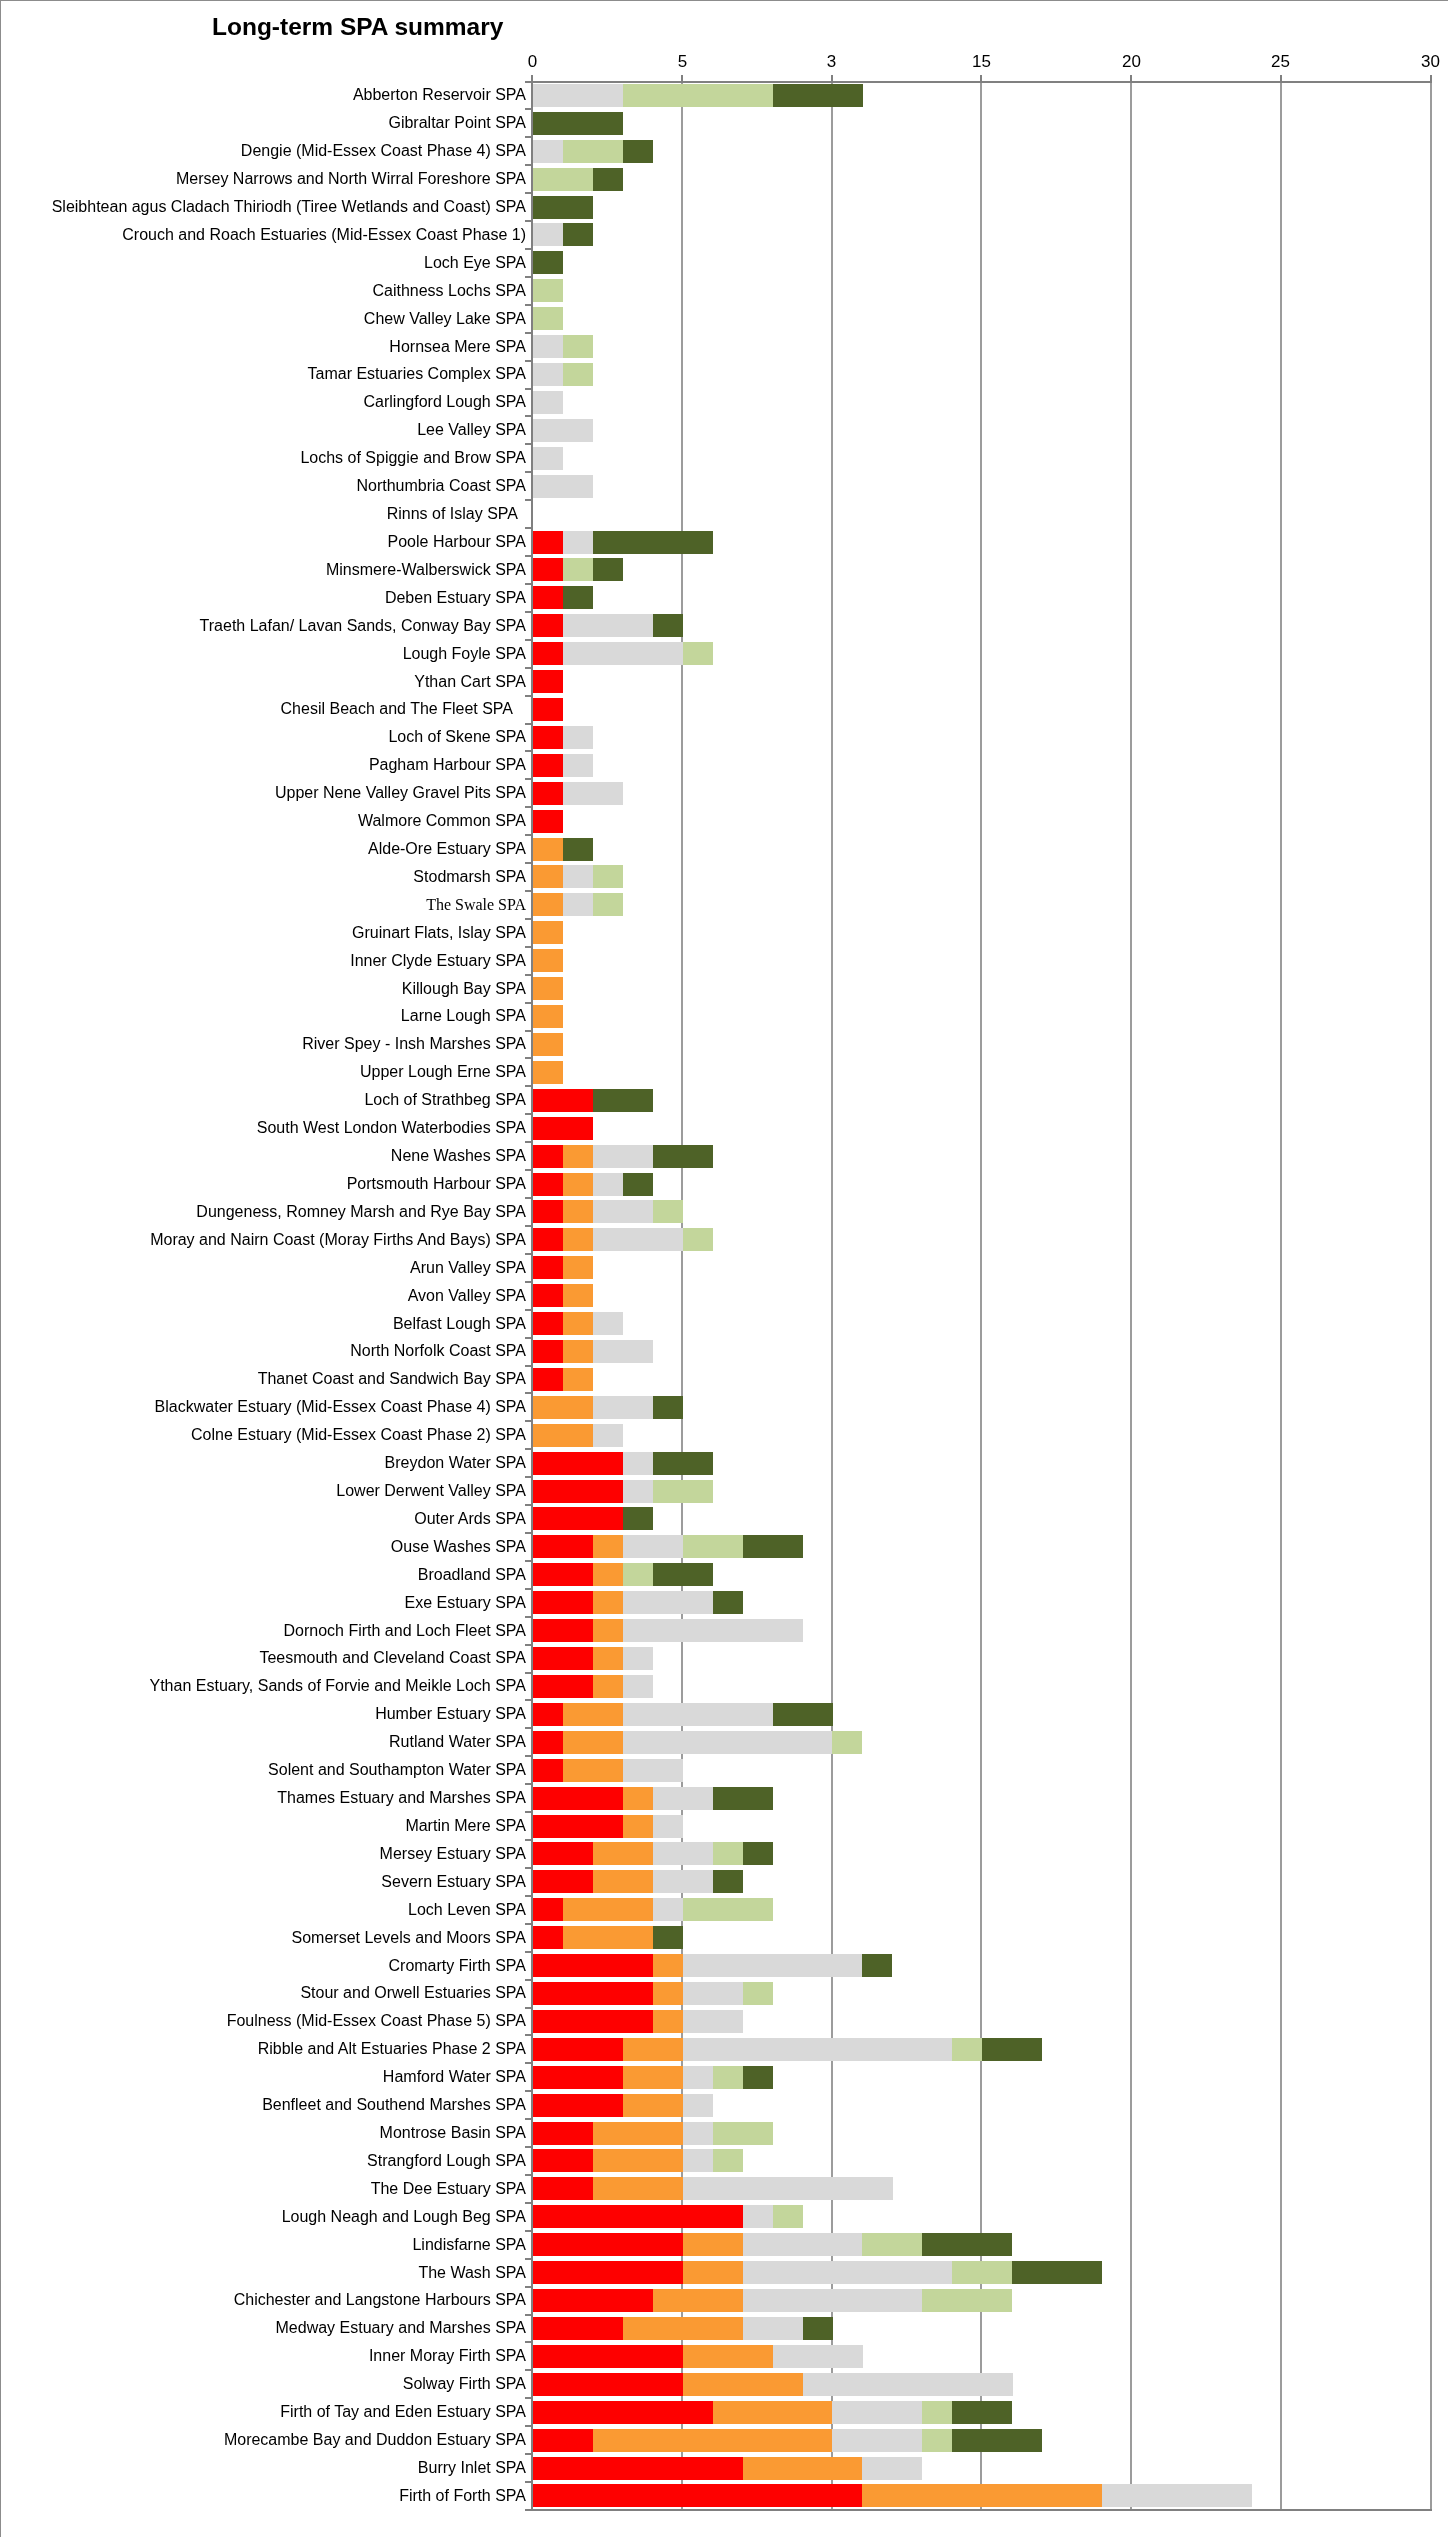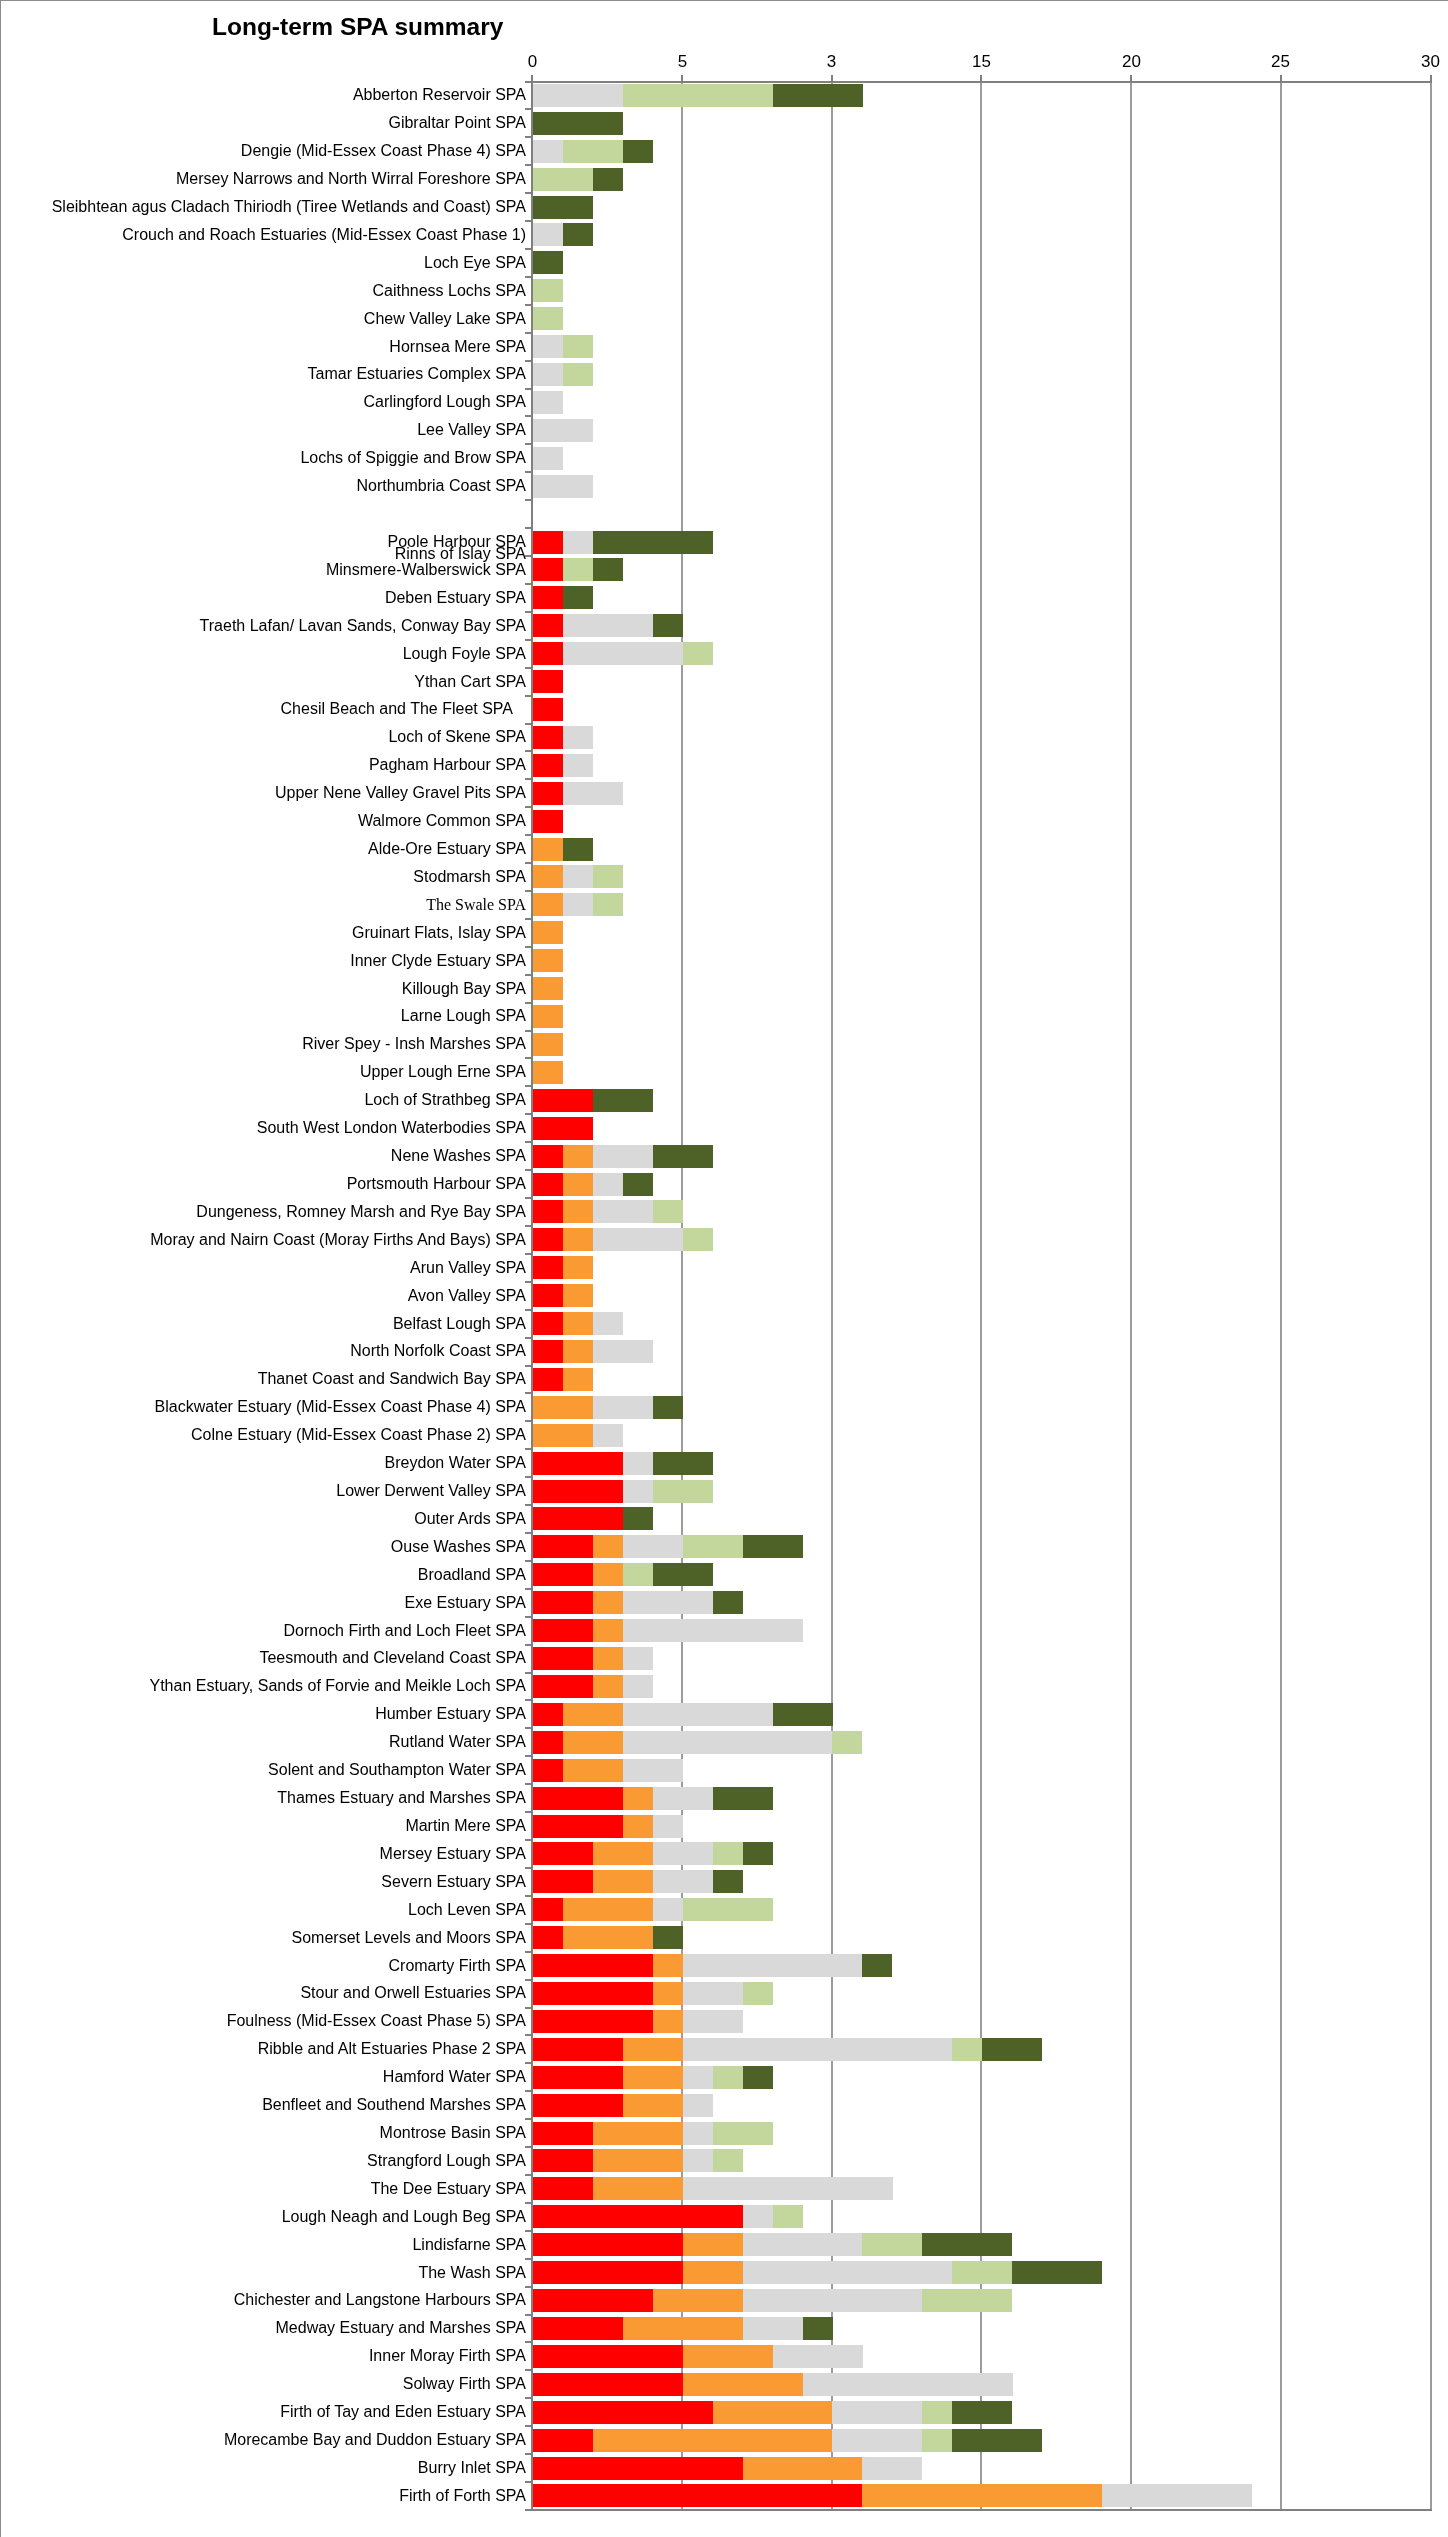--- a/index.html
+++ b/index.html
@@ -113,21 +113,21 @@
       <div class="row-tick" style="left: 524px; top: 414px;"></div>
       <div class="row-label" style="left: 17px; top: 415px; width: 508px;">Lee Valley SPA</div>
       <div class="bar-seg" style="left: 532px; top: 418px; width: 60px; background: rgb(217, 217, 217);"></div>
       <div class="row-tick" style="left: 524px; top: 442px;"></div>
       <div class="row-label" style="left: 17px; top: 443px; width: 508px;">Lochs of Spiggie and Brow SPA</div>
       <div class="bar-seg" style="left: 532px; top: 446px; width: 30px; background: rgb(217, 217, 217);"></div>
       <div class="row-tick" style="left: 524px; top: 470px;"></div>
       <div class="row-label" style="left: 17px; top: 471px; width: 508px;">Northumbria Coast SPA</div>
       <div class="bar-seg" style="left: 532px; top: 474px; width: 60px; background: rgb(217, 217, 217);"></div>
       <div class="row-tick" style="left: 524px; top: 498px;"></div>
-      <div class="row-label" style="left: 17px; top: 499px; width: 508px; margin-top: 40px;">Rinns of Islay SPA</div>
+      <div class="row-label" style="left: 9px; top: 499px; width: 508px;">Rinns of Islay SPA</div>
       <div class="row-tick" style="left: 524px; top: 526px;"></div>
       <div class="row-label" style="left: 17px; top: 527px; width: 508px;">Poole Harbour SPA</div>
       <div class="bar-seg" style="left: 532px; top: 530px; width: 30px; background: rgb(254, 0, 0);"></div>
       <div class="bar-seg" style="left: 562px; top: 530px; width: 30px; background: rgb(217, 217, 217);"></div>
       <div class="bar-seg" style="left: 592px; top: 530px; width: 120px; background: rgb(78, 98, 39);"></div>
       <div class="row-tick" style="left: 524px; top: 554px;"></div>
       <div class="row-label" style="left: 17px; top: 555px; width: 508px;">Minsmere-Walberswick SPA</div>
       <div class="bar-seg" style="left: 532px; top: 557px; width: 30px; background: rgb(254, 0, 0);"></div>
       <div class="bar-seg" style="left: 562px; top: 557px; width: 30px; background: rgb(195, 214, 155);"></div>
       <div class="bar-seg" style="left: 592px; top: 557px; width: 30px; background: rgb(78, 98, 39);"></div>

